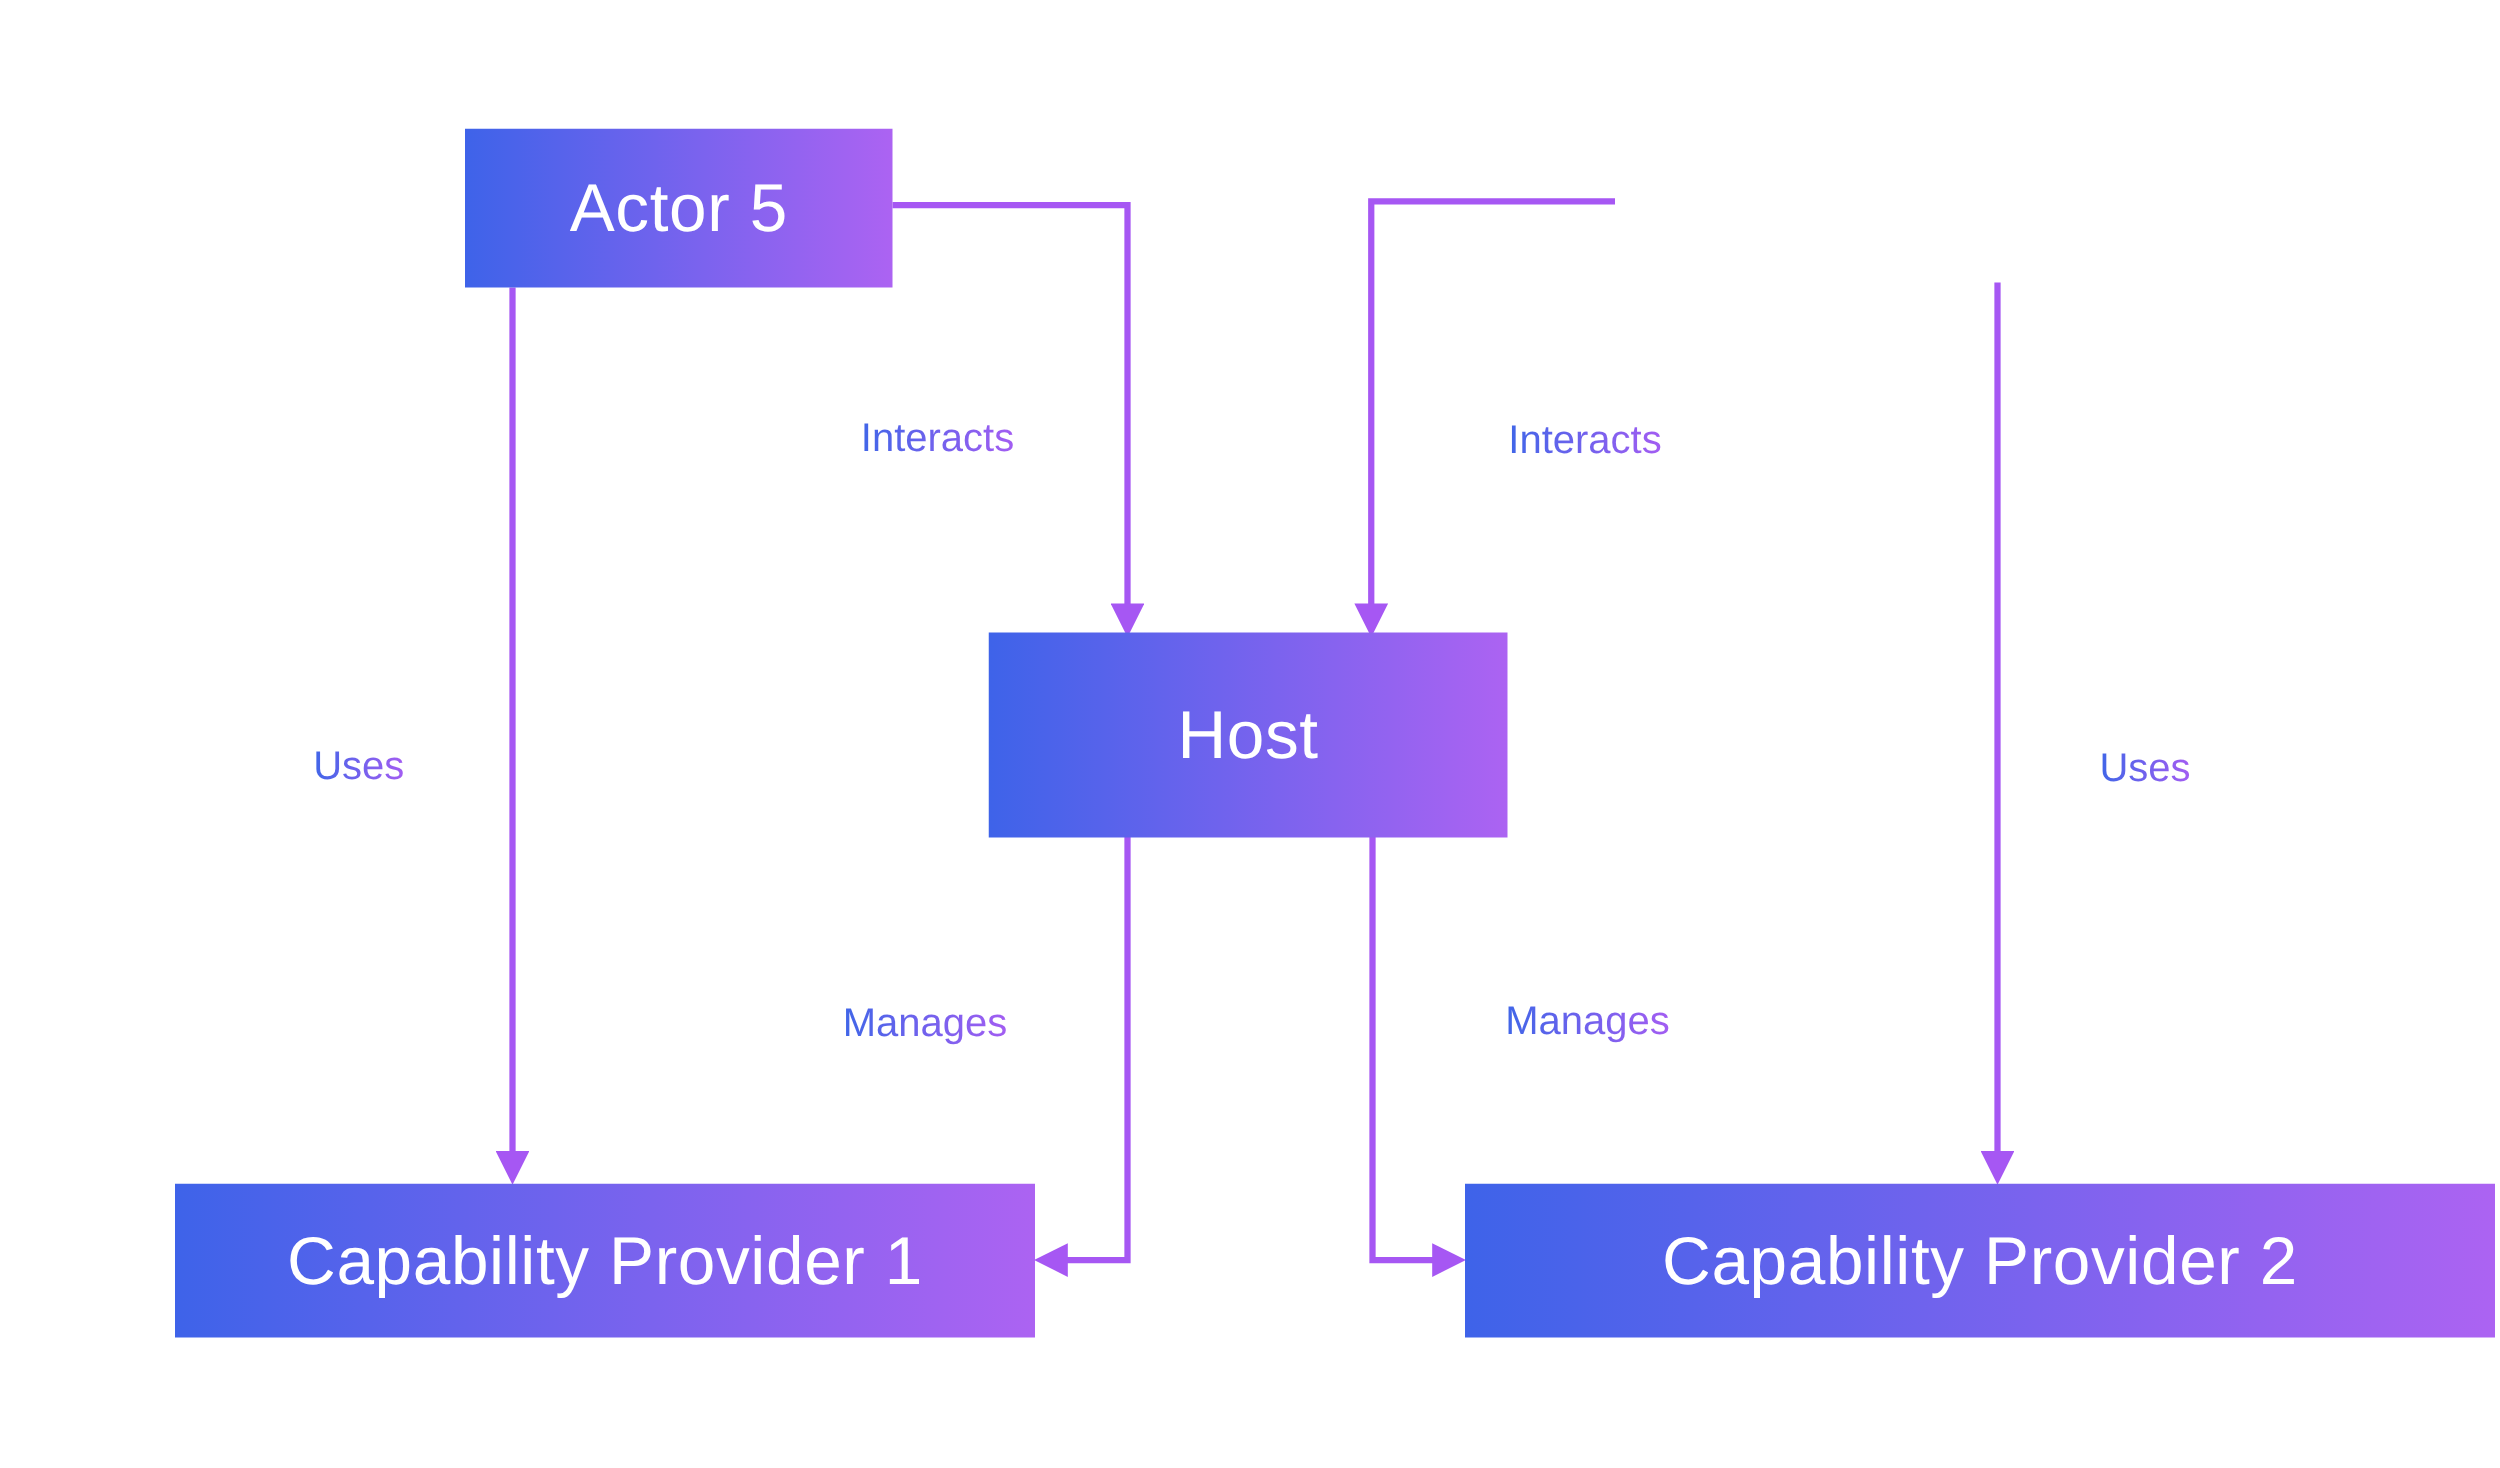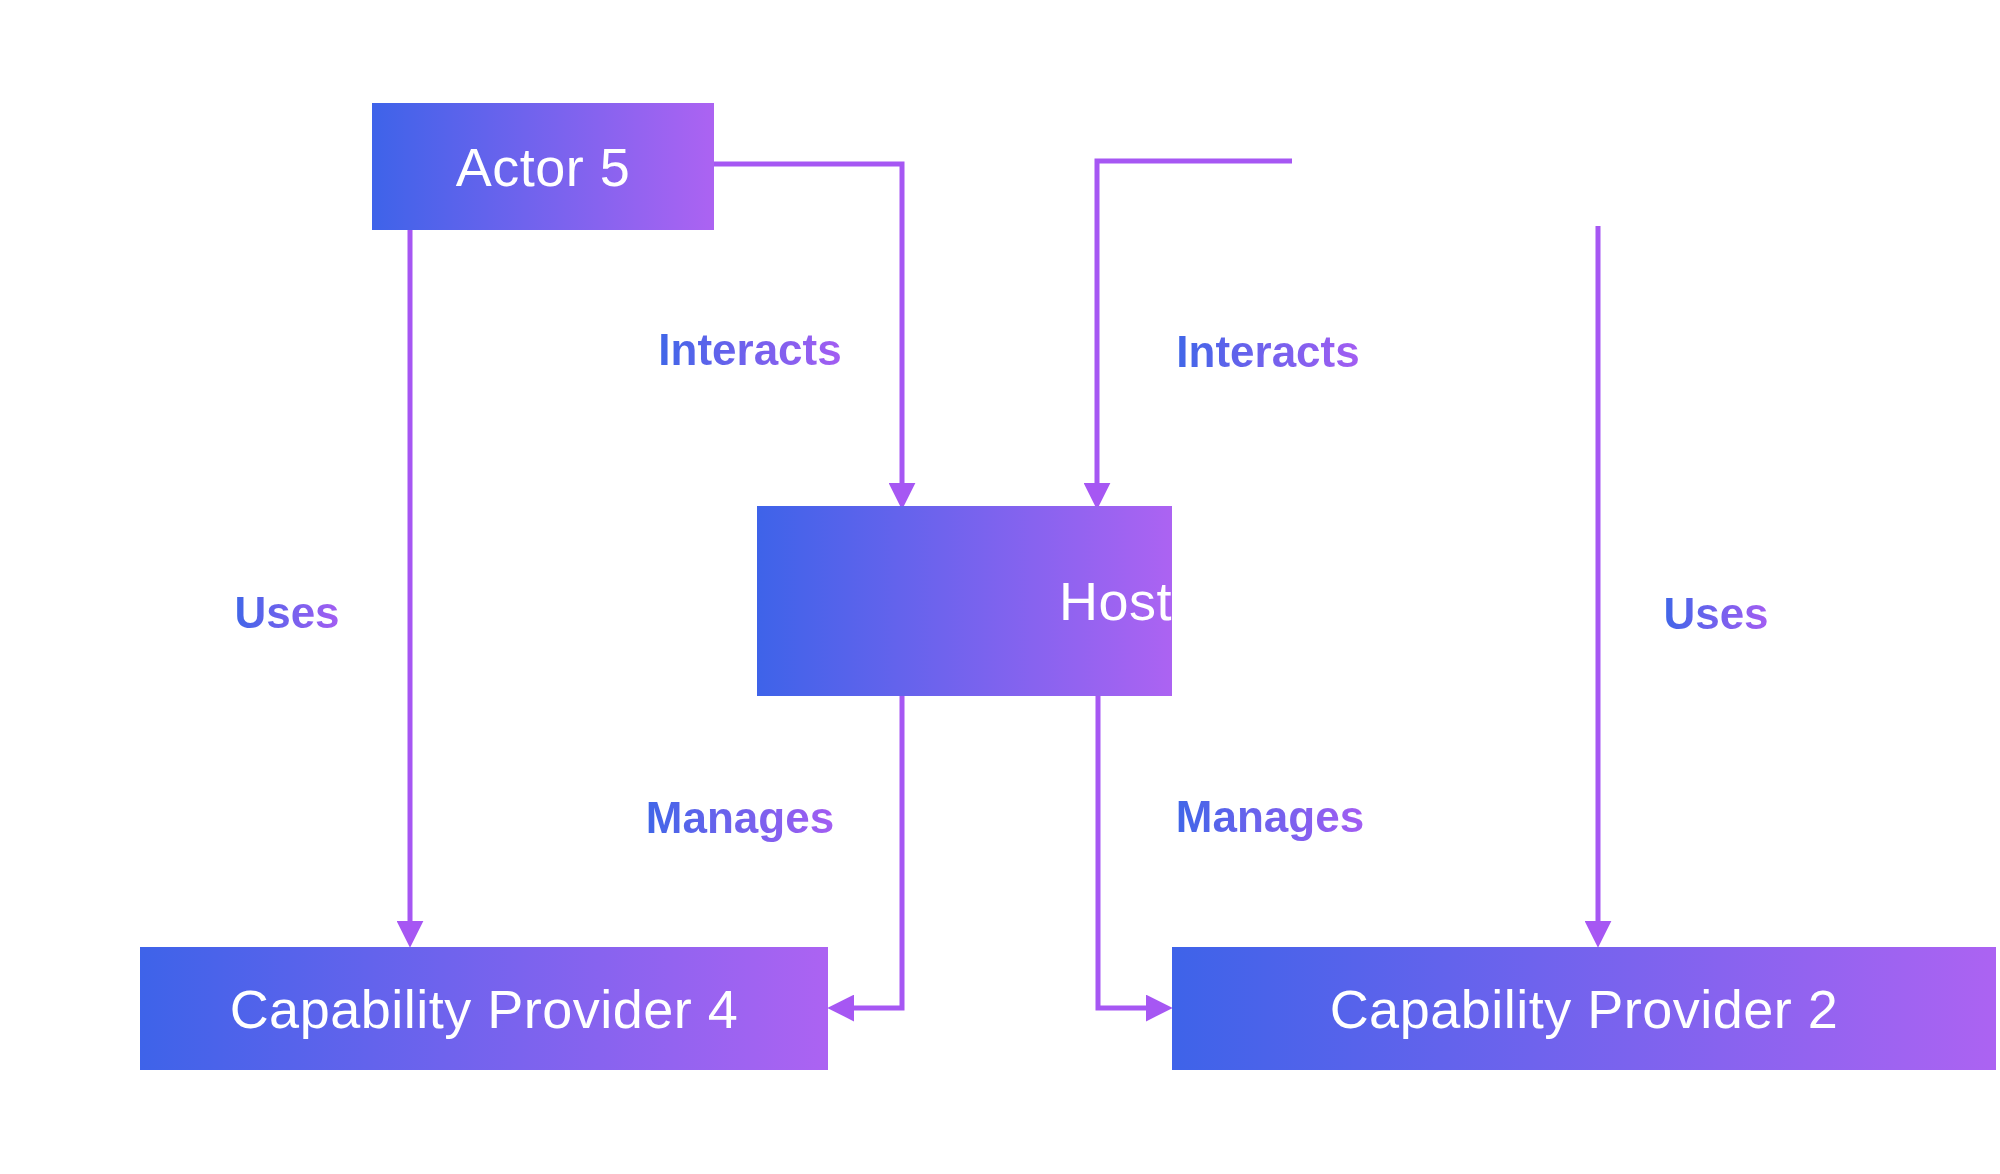--- a/index.html
+++ b/index.html
@@ -37,28 +37,28 @@
     justify-content: center;
     background: linear-gradient(90deg, #3e63e9 0%, #ac63f2 100%);
     color: #ffffff;
     font-size: 54px;
     font-weight: 500;
     letter-spacing: 0.5px;
     white-space: nowrap;
   }
   #node-actor1 { left: 372px;  top: 103px; width: 342px; height: 127px; }
   #node-actor2 { left: 1292px; top: 101px; width: 346px; height: 125px; }
-  #node-host   { left: 757px;  top: 506px; width: 415px; height: 190px; justify-content: flex-end; }
+  #node-host   { left: 791px;  top: 506px; width: 415px; height: 164px; }
   #node-cp1    { left: 140px;  top: 947px; width: 688px; height: 123px; }
   #node-cp2    { left: 1172px; top: 947px; width: 824px; height: 123px; }
   .edge-label {
     position: absolute;
     transform: translate(-50%, -50%);
-    font-size: 44px;
-    font-weight: 700;
+    font-size: 32px;
+    font-weight: 400;
     white-space: nowrap;
     background-image: linear-gradient(90deg, #4066e8 0%, #a35df2 100%);
     -webkit-background-clip: text;
     background-clip: text;
     color: transparent;
     text-align: center;
   }
   #label-interacts-1 { left: 750px;  top: 350px; }
   #label-interacts-2 { left: 1268px; top: 352px; }
   #label-uses-1      { left: 287px;  top: 613px; }
@@ -86,21 +86,21 @@
     <polyline points="1098,668 1098,1008 1166,1008" marker-end="url(#arrow)"></polyline>
   </svg>
 
   <div class="node" id="node-actor1">
     <span>Actor 5</span>
   </div>
   <div class="node" id="node-host">
     <span>Host</span>
   </div>
   <div class="node" id="node-cp1">
-    <span>Capability Provider 4</span>
+    <span>Capability Provider 1</span>
   </div>
   <div class="node" id="node-cp2">
     <span>Capability Provider 2</span>
   </div>
 
   <div class="edge-label" id="label-interacts-1">Interacts</div>
   <div class="edge-label" id="label-interacts-2">Interacts</div>
   <div class="edge-label" id="label-uses-1">Uses</div>
   <div class="edge-label" id="label-uses-2">Uses</div>
   <div class="edge-label" id="label-manages-1">Manages</div>

